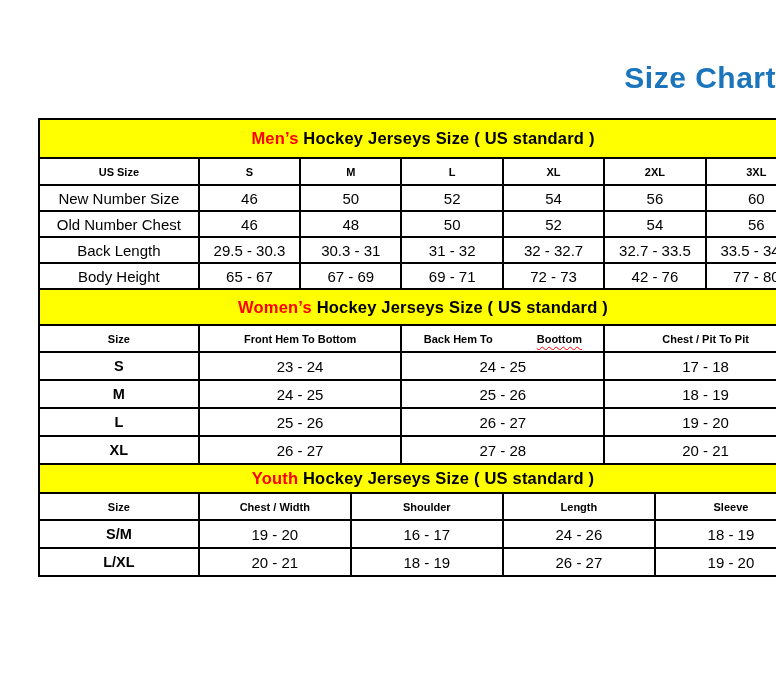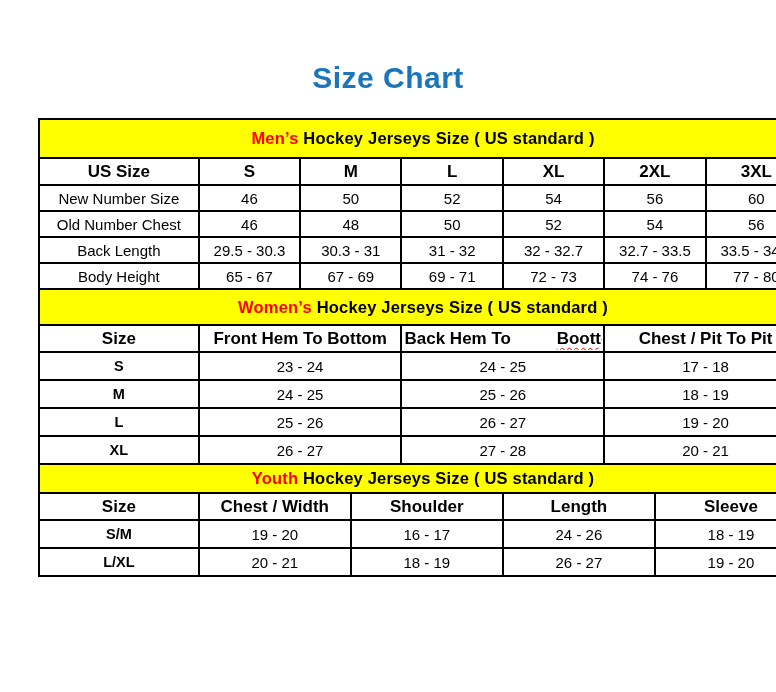--- a/index.html
+++ b/index.html
@@ -9,21 +9,21 @@
   body {
     width: 776px;
     height: 692px;
     background: #ffffff;
     overflow: hidden;
     font-family: "Liberation Sans", sans-serif;
     color: #000;
   }
   h1.page-title {
     margin: 62px 0 24px 0;
-    text-align: center;
+    text-align: right;
     font-size: 30px;
     line-height: 32px;
     font-weight: 700;
     color: #1b75bc;
     letter-spacing: 0.5px;
   }
   .tables-wrap {
     width: 695px;
     margin-left: 38px;
   }
@@ -38,21 +38,21 @@
   .size-table th,
   .size-table td {
     border: 2px solid #000;
     text-align: center;
     vertical-align: middle;
     padding: 0 2px;
     white-space: nowrap;
     overflow: hidden;
   }
   .size-table th {
-    font-size: 17px;
+    font-size: 11px;
     font-weight: 700;
     height: 25px;
     border-radius: 10px;
   }
   .size-table td.data {
     font-size: 15px;
     font-weight: 400;
     height: 24px;
   }
   .size-table td.rowlabel {
@@ -135,21 +135,21 @@
             <td class="data">32 - 32.7</td>
             <td class="data">32.7 - 33.5</td>
             <td class="data">33.5 - 34.6</td>
           </tr>
           <tr>
             <td class="data">Body Height</td>
             <td class="data">65 - 67</td>
             <td class="data">67 - 69</td>
             <td class="data">69 - 71</td>
             <td class="data">72 - 73</td>
-            <td class="data">74 - 76</td>
+            <td class="data">42 - 76</td>
             <td class="data">77 - 80</td>
           </tr>
         </tbody>
       </table>
     <table class="size-table" data-table="womens">
         <colgroup>
           <col style="width: 20.8%;">
           <col style="width: 26.4%;">
           <col style="width: 26.4%;">
           <col style="width: 26.4%;">

